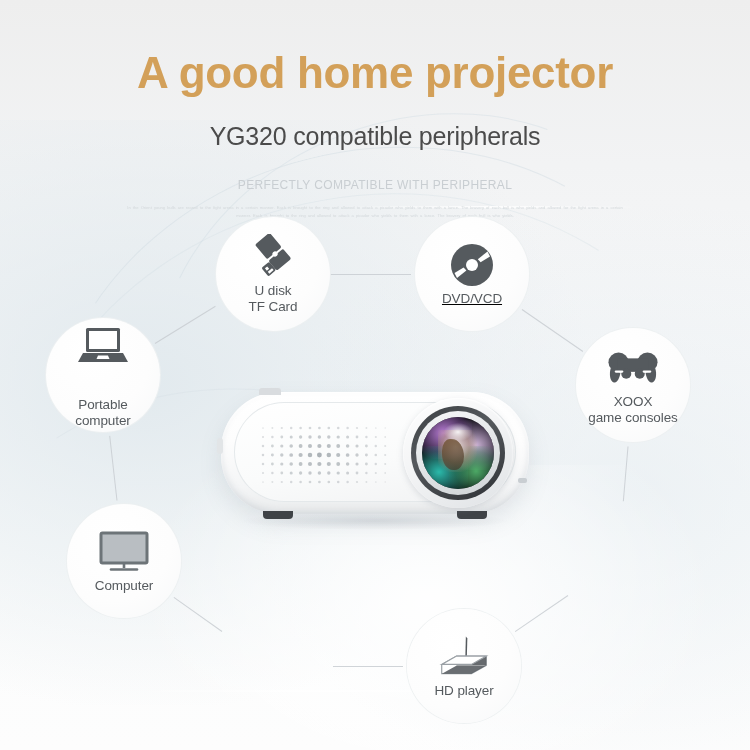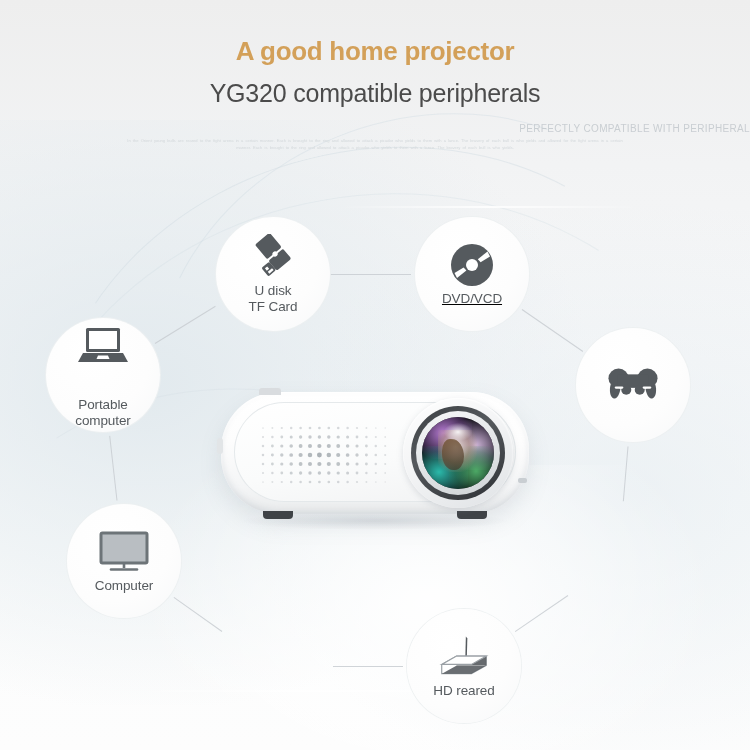--- a/index.html
+++ b/index.html
@@ -51,44 +51,43 @@
   .sw4 { left: -6%; top: 52%;  width: 80%;  height: 62%; transform: rotate(8deg);  border-color: rgba(208,219,226,0.30) transparent transparent transparent; }
   .bg-streak {
     position: absolute;
     background: linear-gradient(100deg, rgba(255,255,255,0) 0%, rgba(255,255,255,0.85) 50%, rgba(255,255,255,0) 100%);
     height: 2px;
   }
 
   
   .header { position: absolute; left: 0; right: 0; top: 0; text-align: center; }
   .title {
-    margin: 4px;
+    margin: 16px;
     padding-top: 33px;
-    font-size: 26px;
+    font-size: 44px;
     font-weight: bold;
     letter-spacing: -0.3px;
     color: #d3a059;
     line-height: 1.1;
   }
   .subtitle {
     margin: 0;
     padding-top: 9px;
     font-size: 25px;
     font-weight: normal;
     color: #4b4b4b;
     letter-spacing: -0.2px;
   }
   .caption {
-    margin: 0;
+    margin: 12px;
     padding-top: 15px;
-    font-size: 10px;
+    font-size: 12px;
     letter-spacing: 0.35px;
     color: #c9ced2;
     text-transform: uppercase;
-    text-align: right;
   }
   .blurb {
     margin: 3px auto 0;
     width: 500px;
     font-size: 4.1px;
     line-height: 1.75;
     color: #d3d8db;
     text-align: center;
     word-spacing: 1px;
   }
@@ -435,35 +434,37 @@
         <ellipse class="f-dark" cx="42" cy="12" rx="10.5" ry="10"></ellipse>
         <rect class="f-dark" x="11" y="8" width="32" height="14"></rect>
         <path class="f-dark" d="M4 18 C2 24 3 32 7 33 C11 34 13 28 14 23 Z"></path>
         <path class="f-dark" d="M50 18 C52 24 51 32 47 33 C43 34 41 28 40 23 Z"></path>
         <circle class="f-dark" cx="20" cy="24" r="5.2"></circle>
         <circle class="f-dark" cx="34" cy="24" r="5.2"></circle>
         <rect fill="#ffffff" x="8" y="20.5" width="9" height="2.4" rx="1.2"></rect>
         <rect fill="#ffffff" x="37" y="20.5" width="9" height="2.4" rx="1.2"></rect>
       </svg>
     </span>
+    <span class="label">XOOX
+game consoles</span>
   </div>
 
 
   <div class="node" style="left:407px; top:609px;">
     <span class="glyph">
       <svg class="ico" width="56" height="48" viewBox="0 0 56 48">
         <path class="f-dark" d="M30 2 L31.6 4 L31 26 L29.4 26 Z"></path>
         <path fill="#ffffff" stroke="#9aa0a5" stroke-width="1.3" d="M4 32 L20 23 L52 23 L52 33 L36 42 L4 42 Z"></path>
         <path class="f-dark" d="M20 33 L52 33 L52 23.6 L20.6 23.6 Z" opacity="0.9"></path>
         <path fill="#ffffff" stroke="#9aa0a5" stroke-width="1.3" d="M4 32 L20 23 L52 23 L36 32 Z"></path>
         <path class="f-dark" d="M20 33.4 L36 33.4 L36 42 L20 42 Z" opacity="0"></path>
         <path class="f-dark" d="M20.2 33.2 L52 33.2 L36 42 L4.2 42 Z" opacity="0.88"></path>
       </svg>
     </span>
-    <span class="label">HD reared</span>
+    <span class="label">HD player</span>
   </div>
 
 
   <div class="node" style="left:67px; top:504px;">
     <span class="glyph">
       <svg class="ico" width="50" height="42" viewBox="0 0 50 42">
         <rect x="2" y="2" width="46" height="30" rx="1.5" fill="#b9bec2" stroke="#6d7478" stroke-width="3"></rect>
         <path stroke="#6d7478" stroke-width="2.6" d="M25 32 L25 37"></path>
         <path stroke="#6d7478" stroke-width="2.6" stroke-linecap="round" d="M12 38.5 L38 38.5"></path>
       </svg>

